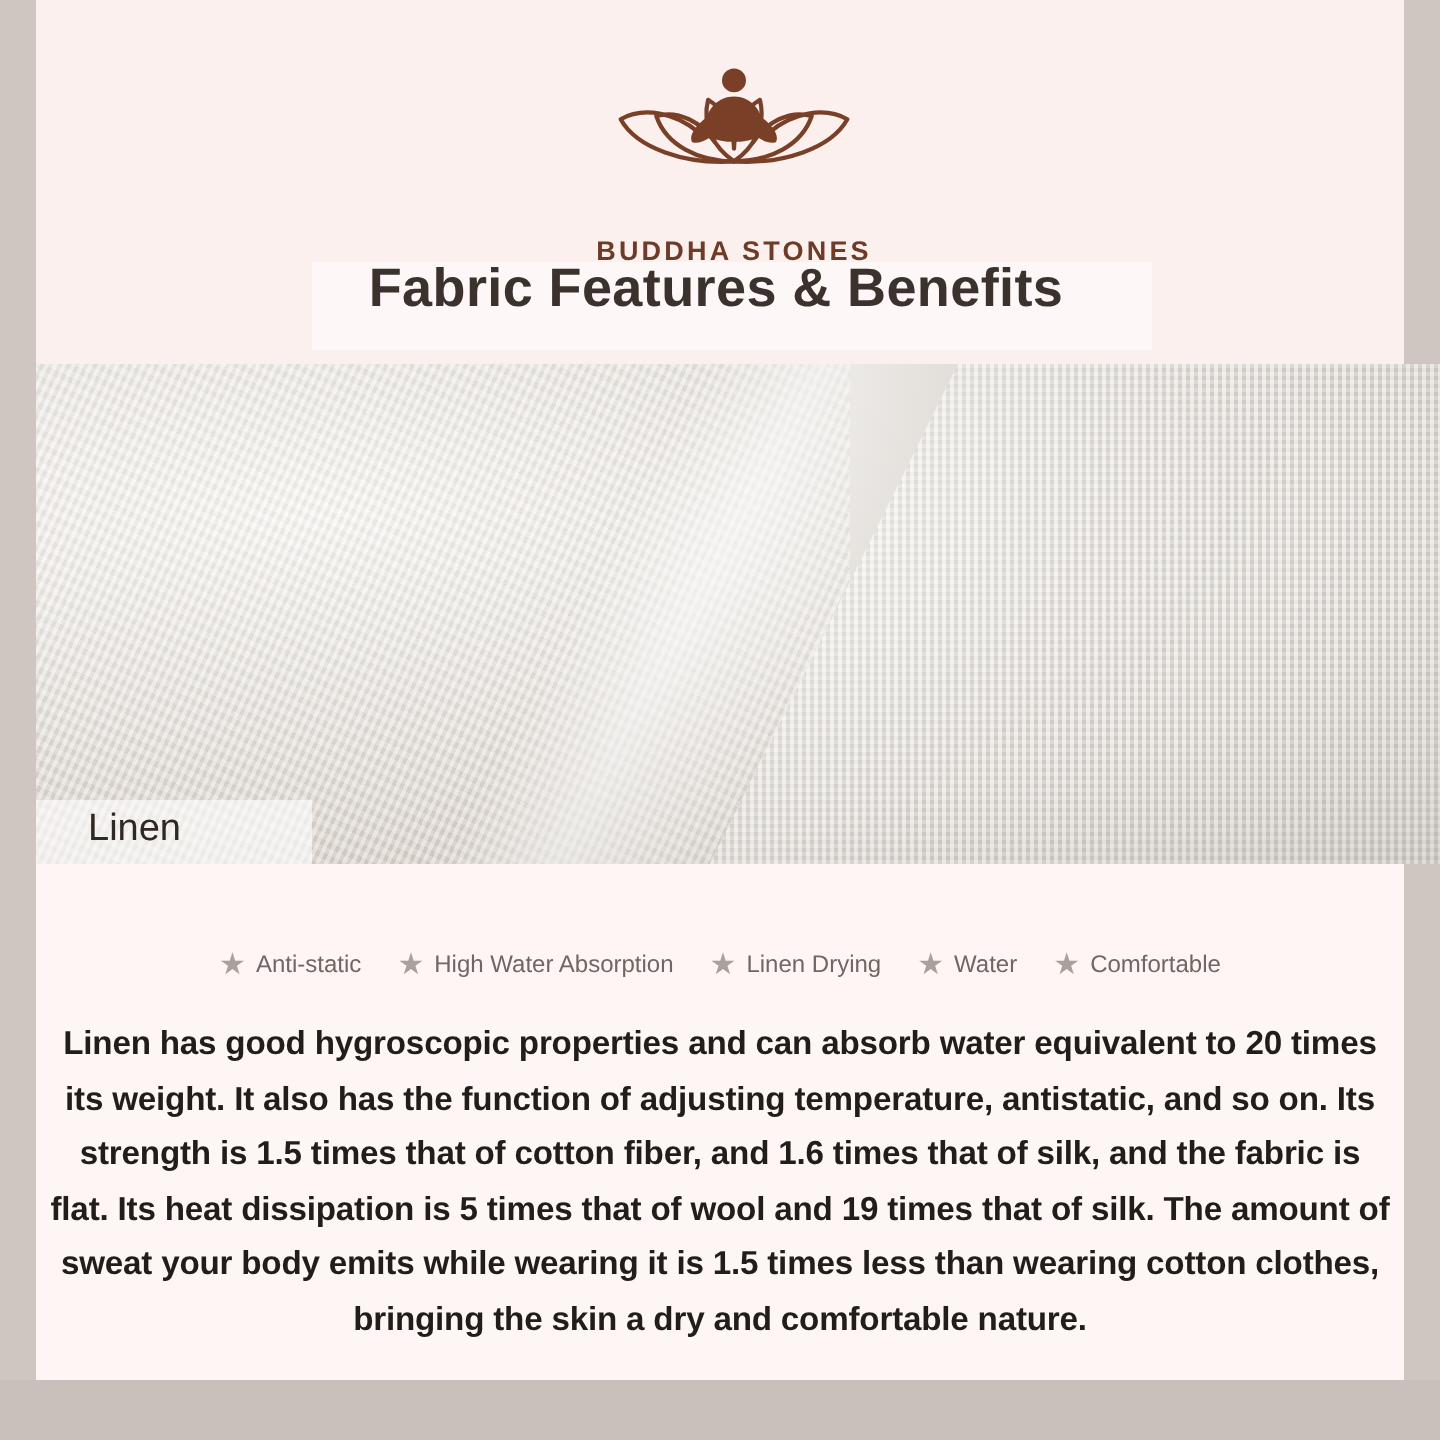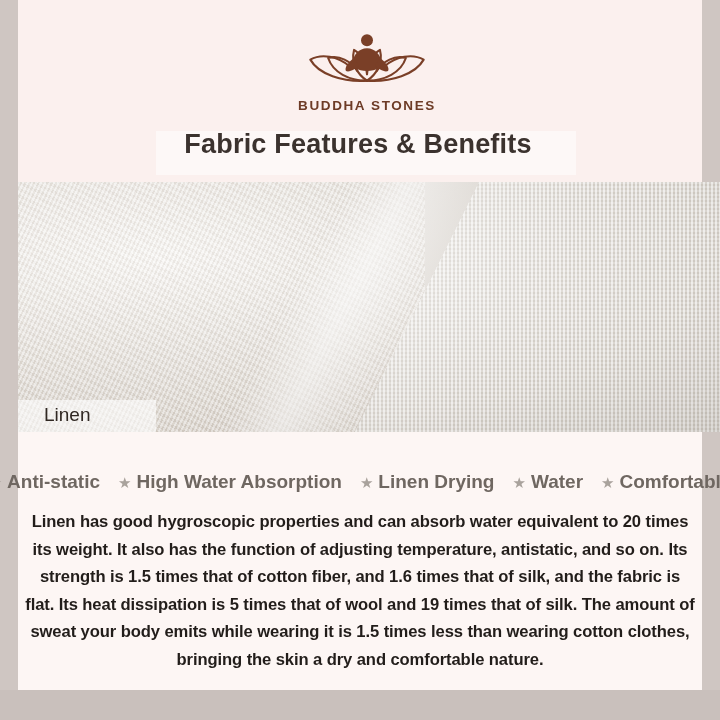--- a/index.html
+++ b/index.html
@@ -30,20 +30,21 @@
     width: 18px; height: 182px;
     background: #cfc6c2;
   }
 
   .logo-wrap {
     position: absolute;
     left: 14px; right: 0; top: 24px;
     display: flex;
     flex-direction: column;
     align-items: center;
+    gap: 20px;
   }
   .logo-mark { width: 164px; height: 68px; display:block; }
   .brand-name {
     margin-top: 6px;
     font-size: 13.5px;
     letter-spacing: 1.6px;
     color: #6d3b26;
     font-weight: bold;
     font-family: "Liberation Sans", sans-serif;
   }
@@ -142,23 +143,23 @@
     gap: 5px;
     padding: 0 9px;
     white-space: nowrap;
   }
   .feature .star {
     color: #a9a29c;
     font-size: 15px;
     line-height: 1;
   }
   .feature .ftext {
-    font-size: 19px;
+    font-size: 12px;
     color: #6f6761;
-    font-weight: bold;
+    font-weight: normal;
   }
 
   .body-copy {
     position: absolute;
     left: 24px; top: 508px;
     width: 672px;
     font-size: 16.6px;
     line-height: 1.66;
     color: #221d1a;
     font-weight: bold;

